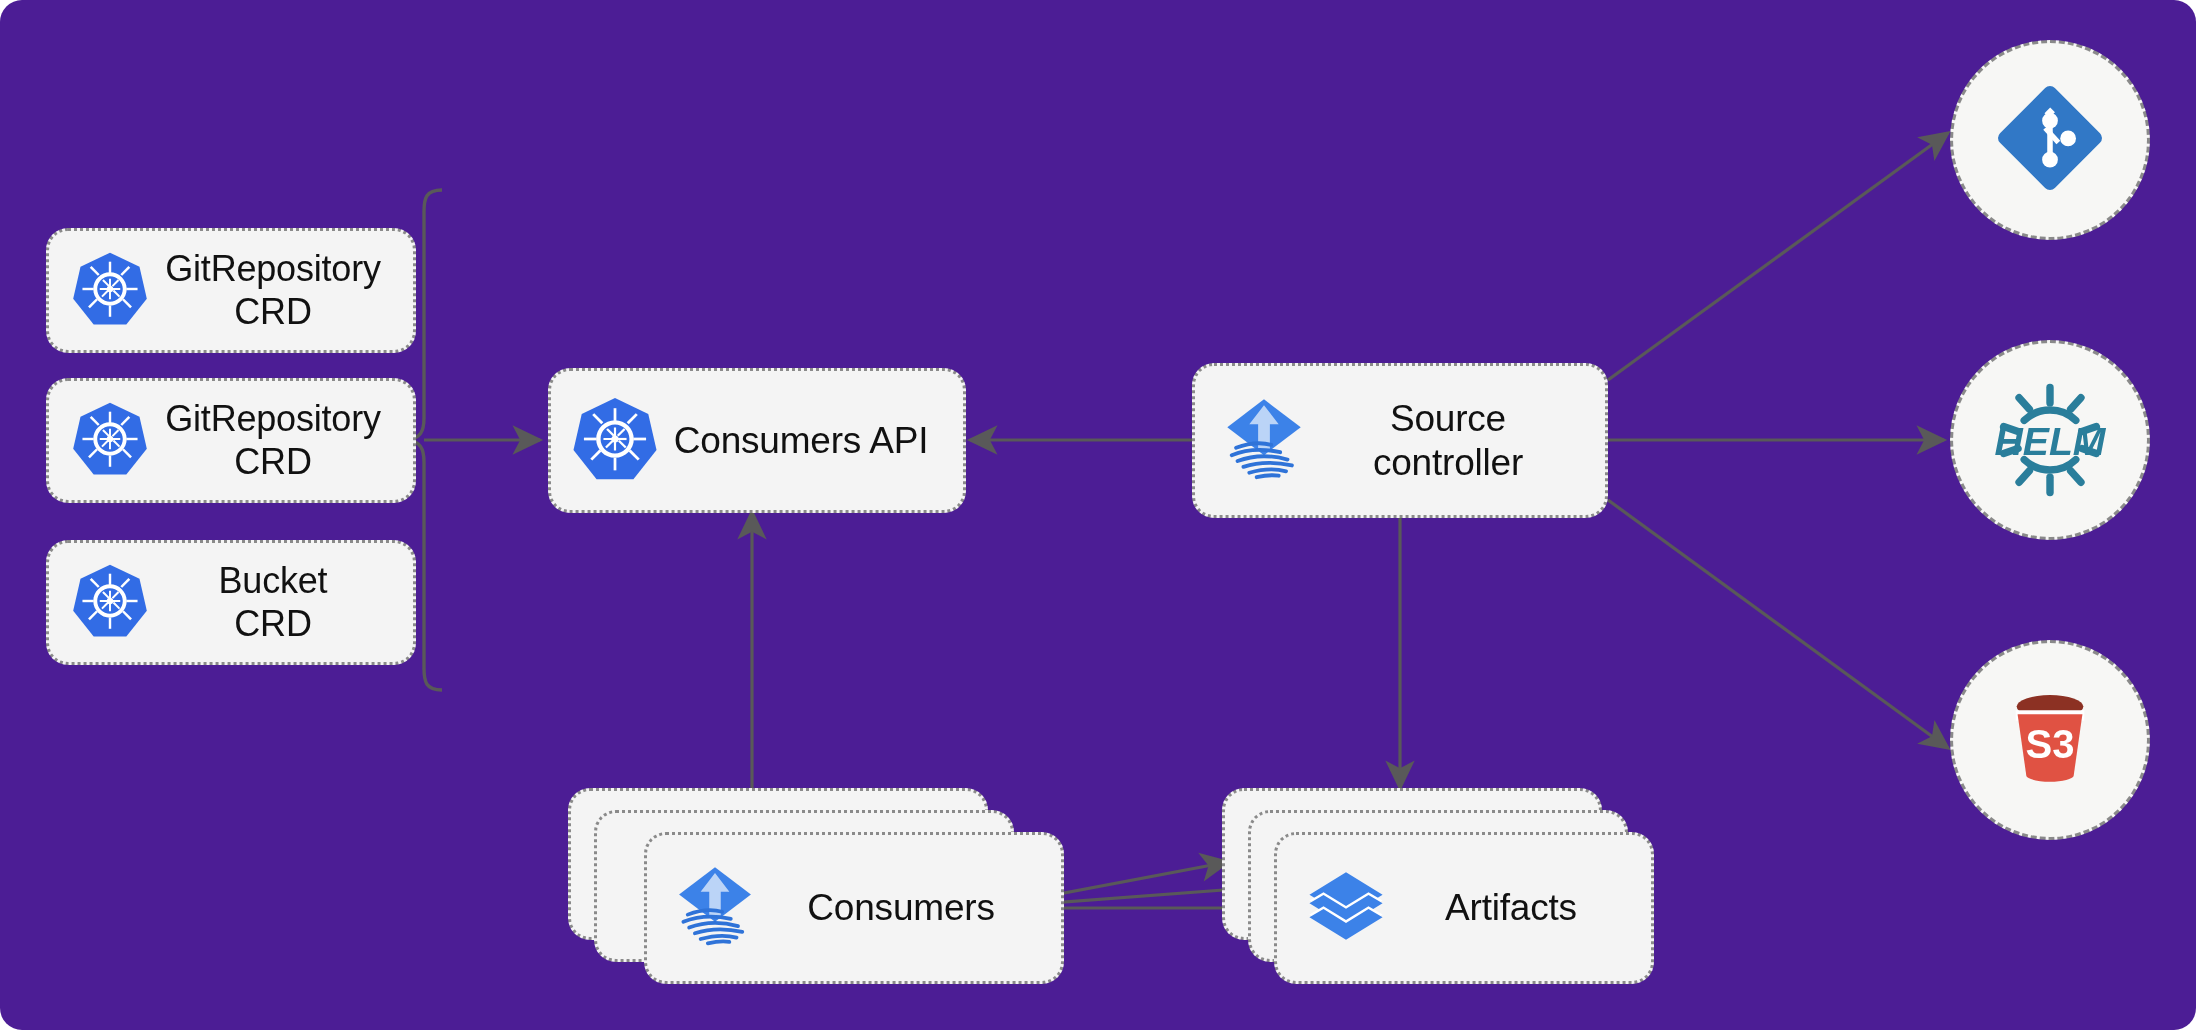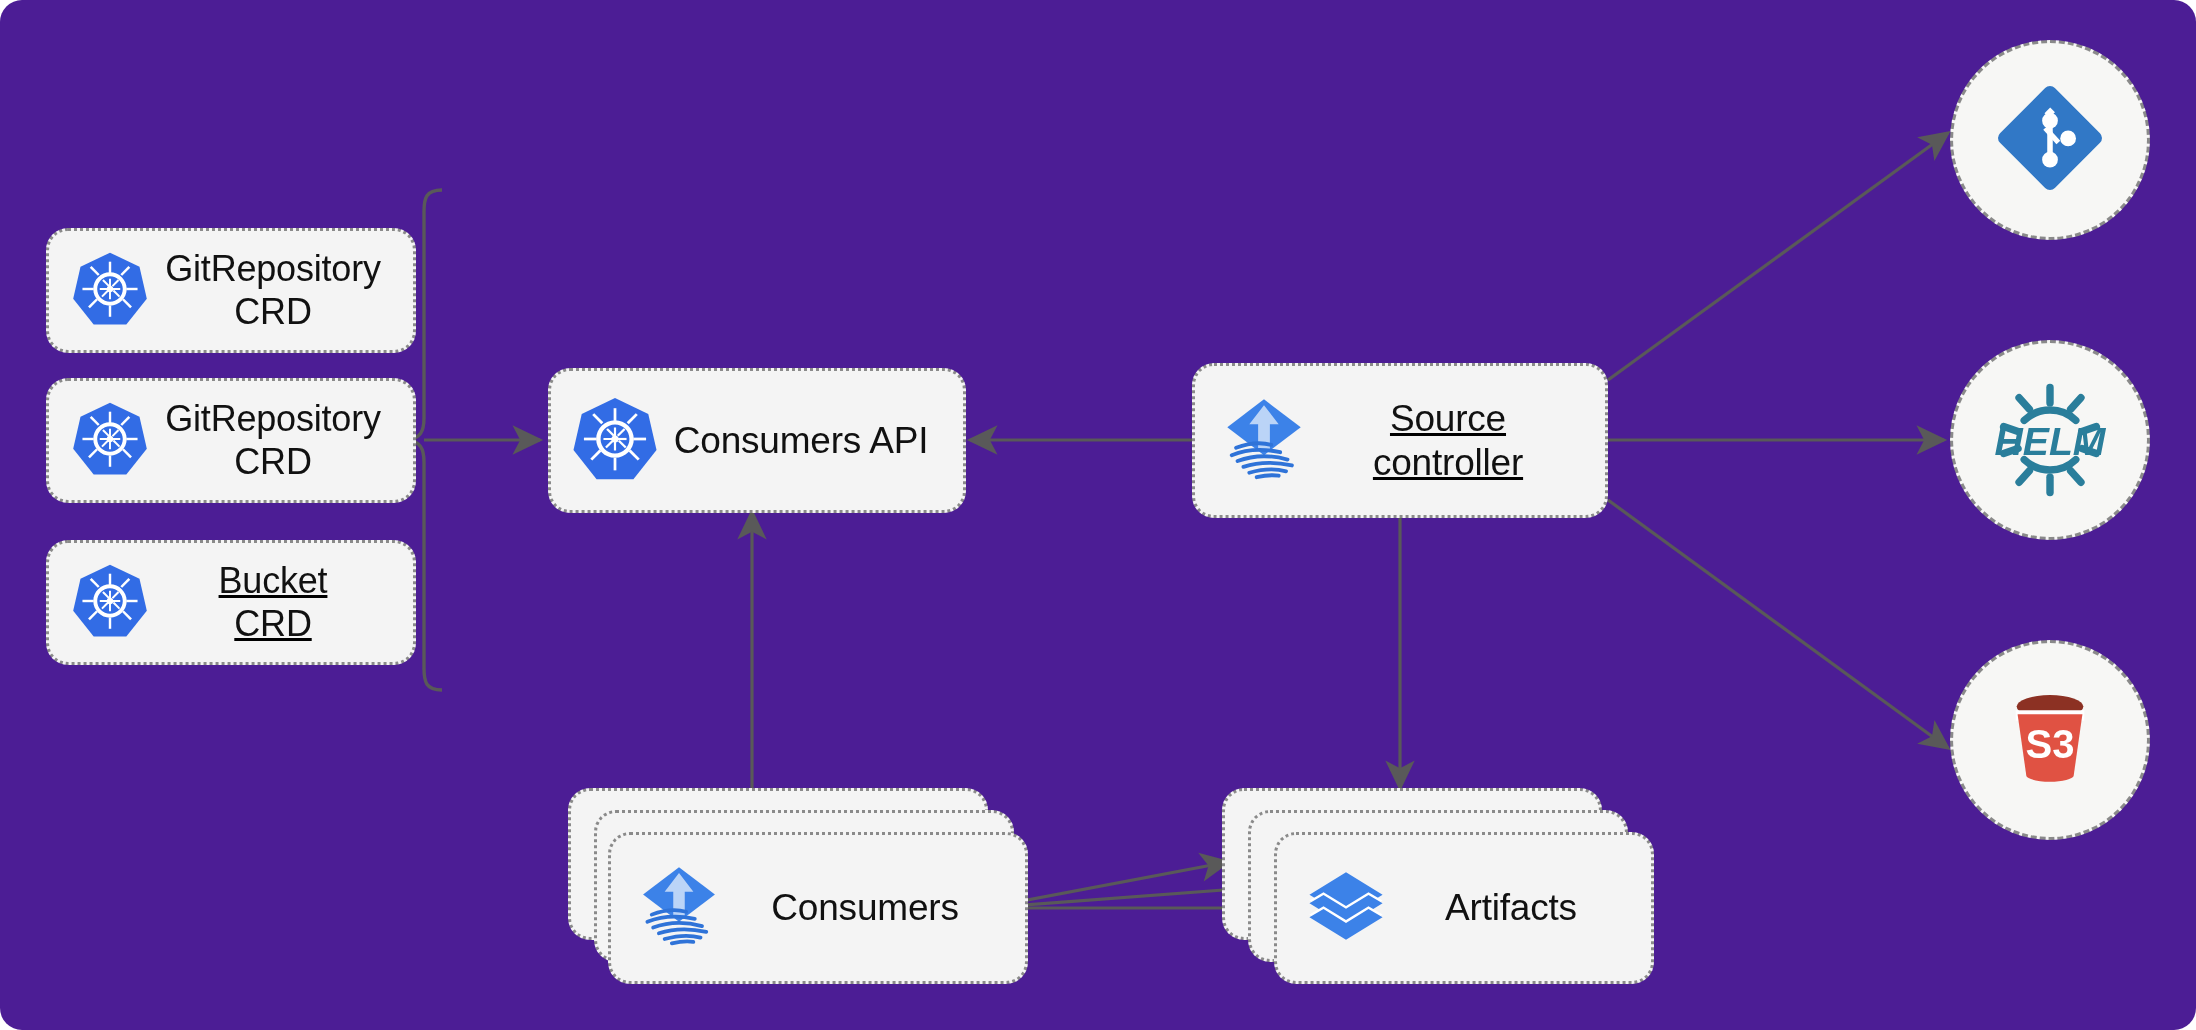--- a/index.html
+++ b/index.html
@@ -182,21 +182,21 @@
             <path d="M34.2 33.8l1.2-1.1 5 5-1.2 1.1z"></path>
           <path d="M38.4 24.1l1.2 1.1-5 5-1.2-1.1z"></path>
             <path d="M29.8 32.7l1.2 1.1-5 5-1.2-1.1z"></path>
         </g>
       </svg>
     </span>
     <span class="node-label">GitRepository
 CRD</span>
   </div>
 
-  <div class="node crd" style="top:540px;text-decoration:underline;">
+  <div class="node crd" style="top:540px;">
     <span class="node-icon">
       <svg width="78" height="78" viewBox="0 0 64 64">
         <path fill="#326CE5" d="M32 2.2 L56.2 13.8 L62.2 40 L45.4 61.2 L18.6 61.2 L1.8 40 L7.8 13.8 Z"></path>
         <g fill="#ffffff">
           <circle cx="32" cy="32" r="2.6"></circle>
           <path d="M31 9.6h2v9.2h-2z"></path>
             <path d="M31 45.6h2v9.2h-2z"></path>
           <path d="M9.4 31h9.2v2H9.4z"></path>
             <path d="M45.4 31h9.2v2h-9.2z"></path>
           <path d="M15.4 14.6l1.5-1.4 6.6 6.6-1.5 1.4z"></path>
@@ -241,42 +241,42 @@
           <path d="M25.6 25.2l1.2-1.1 5 5-1.2 1.1z"></path>
             <path d="M34.2 33.8l1.2-1.1 5 5-1.2 1.1z"></path>
           <path d="M38.4 24.1l1.2 1.1-5 5-1.2-1.1z"></path>
             <path d="M29.8 32.7l1.2 1.1-5 5-1.2-1.1z"></path>
         </g>
       </svg>
     </span>
     <span class="node-label">Consumers API</span>
   </div>
 
-  <div class="node" style="left:1192px; top:363px; width:416px; height:155px; padding:0 14px 0 22px;text-decoration:underline;">
+  <div class="node" style="left:1192px; top:363px; width:416px; height:155px; padding:0 14px 0 22px;">
     <span class="node-icon">
       <svg width="94" height="94" viewBox="0 0 64 64">
         <path fill="#3C82E8" d="M32 5 L57 24 L32 43 L7 24 Z"></path>
         <path fill="#BBD4F7" d="M32 9 L42 22 L36 22 L36 40 L28 40 L28 22 L22 22 Z"></path>
         <g stroke="#2F73D8" stroke-width="2.6" stroke-linecap="round" fill="none">
           <path d="M13 38 Q26 33 37 36"></path>
           <path d="M10 43 Q25 37 43 41"></path>
           <path d="M14 47 Q30 41 48 46"></path>
           <path d="M18 51 Q33 46 51 50"></path>
           <path d="M22 55 Q36 51 47 54"></path>
           <path d="M27 58 Q36 56 42 57"></path>
         </g>
       </svg>
     </span>
     <span class="node-label">Source
 controller</span>
   </div>
 
   <div class="node ghost" style="left:568px; top:788px; width:420px; height:152px;"></div>
   <div class="node ghost" style="left:594px; top:810px; width:420px; height:152px;"></div>
-  <div class="node" style="left:608px; top:832px; width:420px; height:152px; padding:0 14px 0 22px;">
+  <div class="node" style="left:644px; top:832px; width:420px; height:152px; padding:0 14px 0 22px;">
     <span class="node-icon">
       <svg width="92" height="92" viewBox="0 0 64 64">
         <path fill="#3C82E8" d="M32 5 L57 24 L32 43 L7 24 Z"></path>
         <path fill="#BBD4F7" d="M32 9 L42 22 L36 22 L36 40 L28 40 L28 22 L22 22 Z"></path>
         <g stroke="#2F73D8" stroke-width="2.6" stroke-linecap="round" fill="none">
           <path d="M13 38 Q26 33 37 36"></path>
           <path d="M10 43 Q25 37 43 41"></path>
           <path d="M14 47 Q30 41 48 46"></path>
           <path d="M18 51 Q33 46 51 50"></path>
           <path d="M22 55 Q36 51 47 54"></path>

